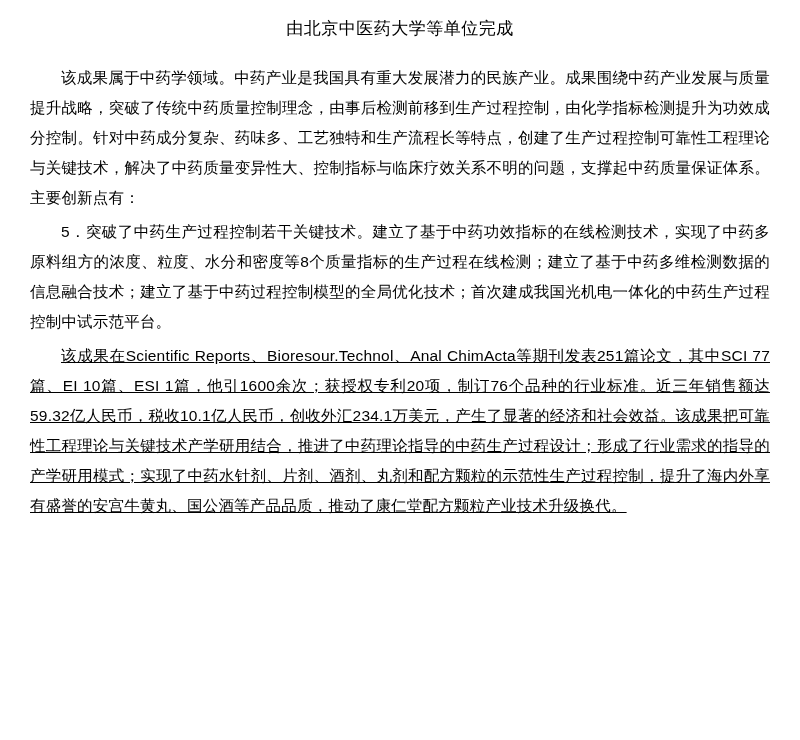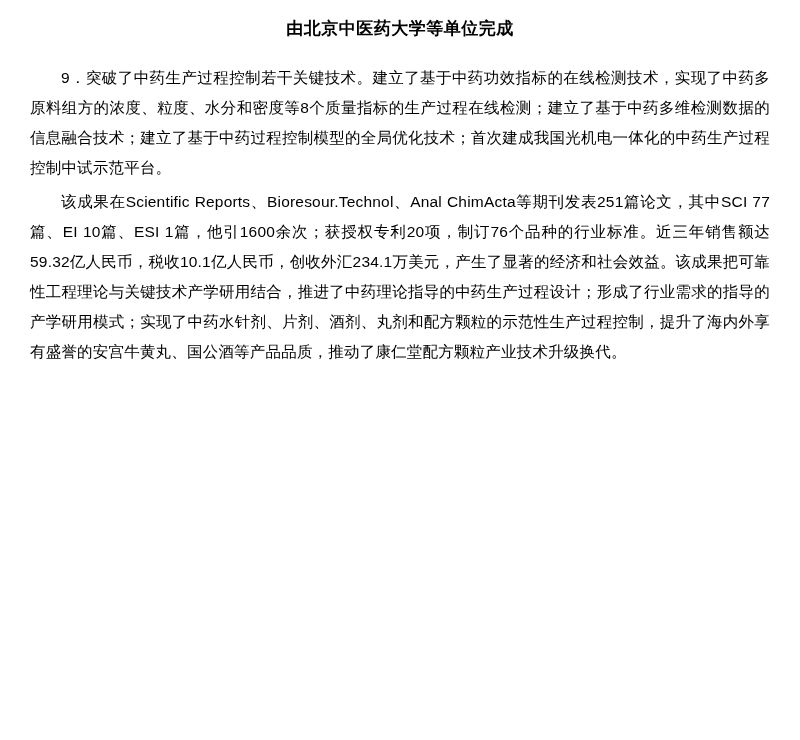--- a/index.html
+++ b/index.html
@@ -17,38 +17,40 @@
   .page {
     width: 800px;
     height: 740px;
     box-sizing: border-box;
     padding: 10px 30px 0 30px;
     position: relative;
   }
   .doc-title {
     text-align: center;
     font-size: 17px;
-    font-weight: bold;
+    font-weight: normal;
     letter-spacing: 0.5px;
     margin: 7px 0 22px 0;
     line-height: 1.4;
   }
   .para {
     font-size: 15.5px;
     line-height: 30px;
     text-align: justify;
     text-justify: inter-ideograph;
     margin: 0 0 4px 0;
     text-indent: 2em;
     letter-spacing: 0.2px;
   }
   .para:last-child {
     margin-bottom: 0;
+    text-decoration: underline;
   }
 </style>
 </head>
 <body>
 
 <div class="page">
   <div class="doc-title">由北京中医药大学等单位完成</div>
-  <p class="para">9．突破了中药生产过程控制若干关键技术。建立了基于中药功效指标的在线检测技术，实现了中药多原料组方的浓度、粒度、水分和密度等8个质量指标的生产过程在线检测；建立了基于中药多维检测数据的信息融合技术；建立了基于中药过程控制模型的全局优化技术；首次建成我国光机电一体化的中药生产过程控制中试示范平台。</p>
+  <p class="para">该成果属于中药学领域。中药产业是我国具有重大发展潜力的民族产业。成果围绕中药产业发展与质量提升战略，突破了传统中药质量控制理念，由事后检测前移到生产过程控制，由化学指标检测提升为功效成分控制。针对中药成分复杂、药味多、工艺独特和生产流程长等特点，创建了生产过程控制可靠性工程理论与关键技术，解决了中药质量变异性大、控制指标与临床疗效关系不明的问题，支撑起中药质量保证体系。主要创新点有：</p>
+  <p class="para">5．突破了中药生产过程控制若干关键技术。建立了基于中药功效指标的在线检测技术，实现了中药多原料组方的浓度、粒度、水分和密度等8个质量指标的生产过程在线检测；建立了基于中药多维检测数据的信息融合技术；建立了基于中药过程控制模型的全局优化技术；首次建成我国光机电一体化的中药生产过程控制中试示范平台。</p>
   <p class="para">该成果在Scientific Reports、Bioresour.Technol、Anal ChimActa等期刊发表251篇论文，其中SCI 77篇、EI 10篇、ESI 1篇，他引1600余次；获授权专利20项，制订76个品种的行业标准。近三年销售额达59.32亿人民币，税收10.1亿人民币，创收外汇234.1万美元，产生了显著的经济和社会效益。该成果把可靠性工程理论与关键技术产学研用结合，推进了中药理论指导的中药生产过程设计；形成了行业需求的指导的产学研用模式；实现了中药水针剂、片剂、酒剂、丸剂和配方颗粒的示范性生产过程控制，提升了海内外享有盛誉的安宫牛黄丸、国公酒等产品品质，推动了康仁堂配方颗粒产业技术升级换代。</p>
 </div>
 
 </body></html>

